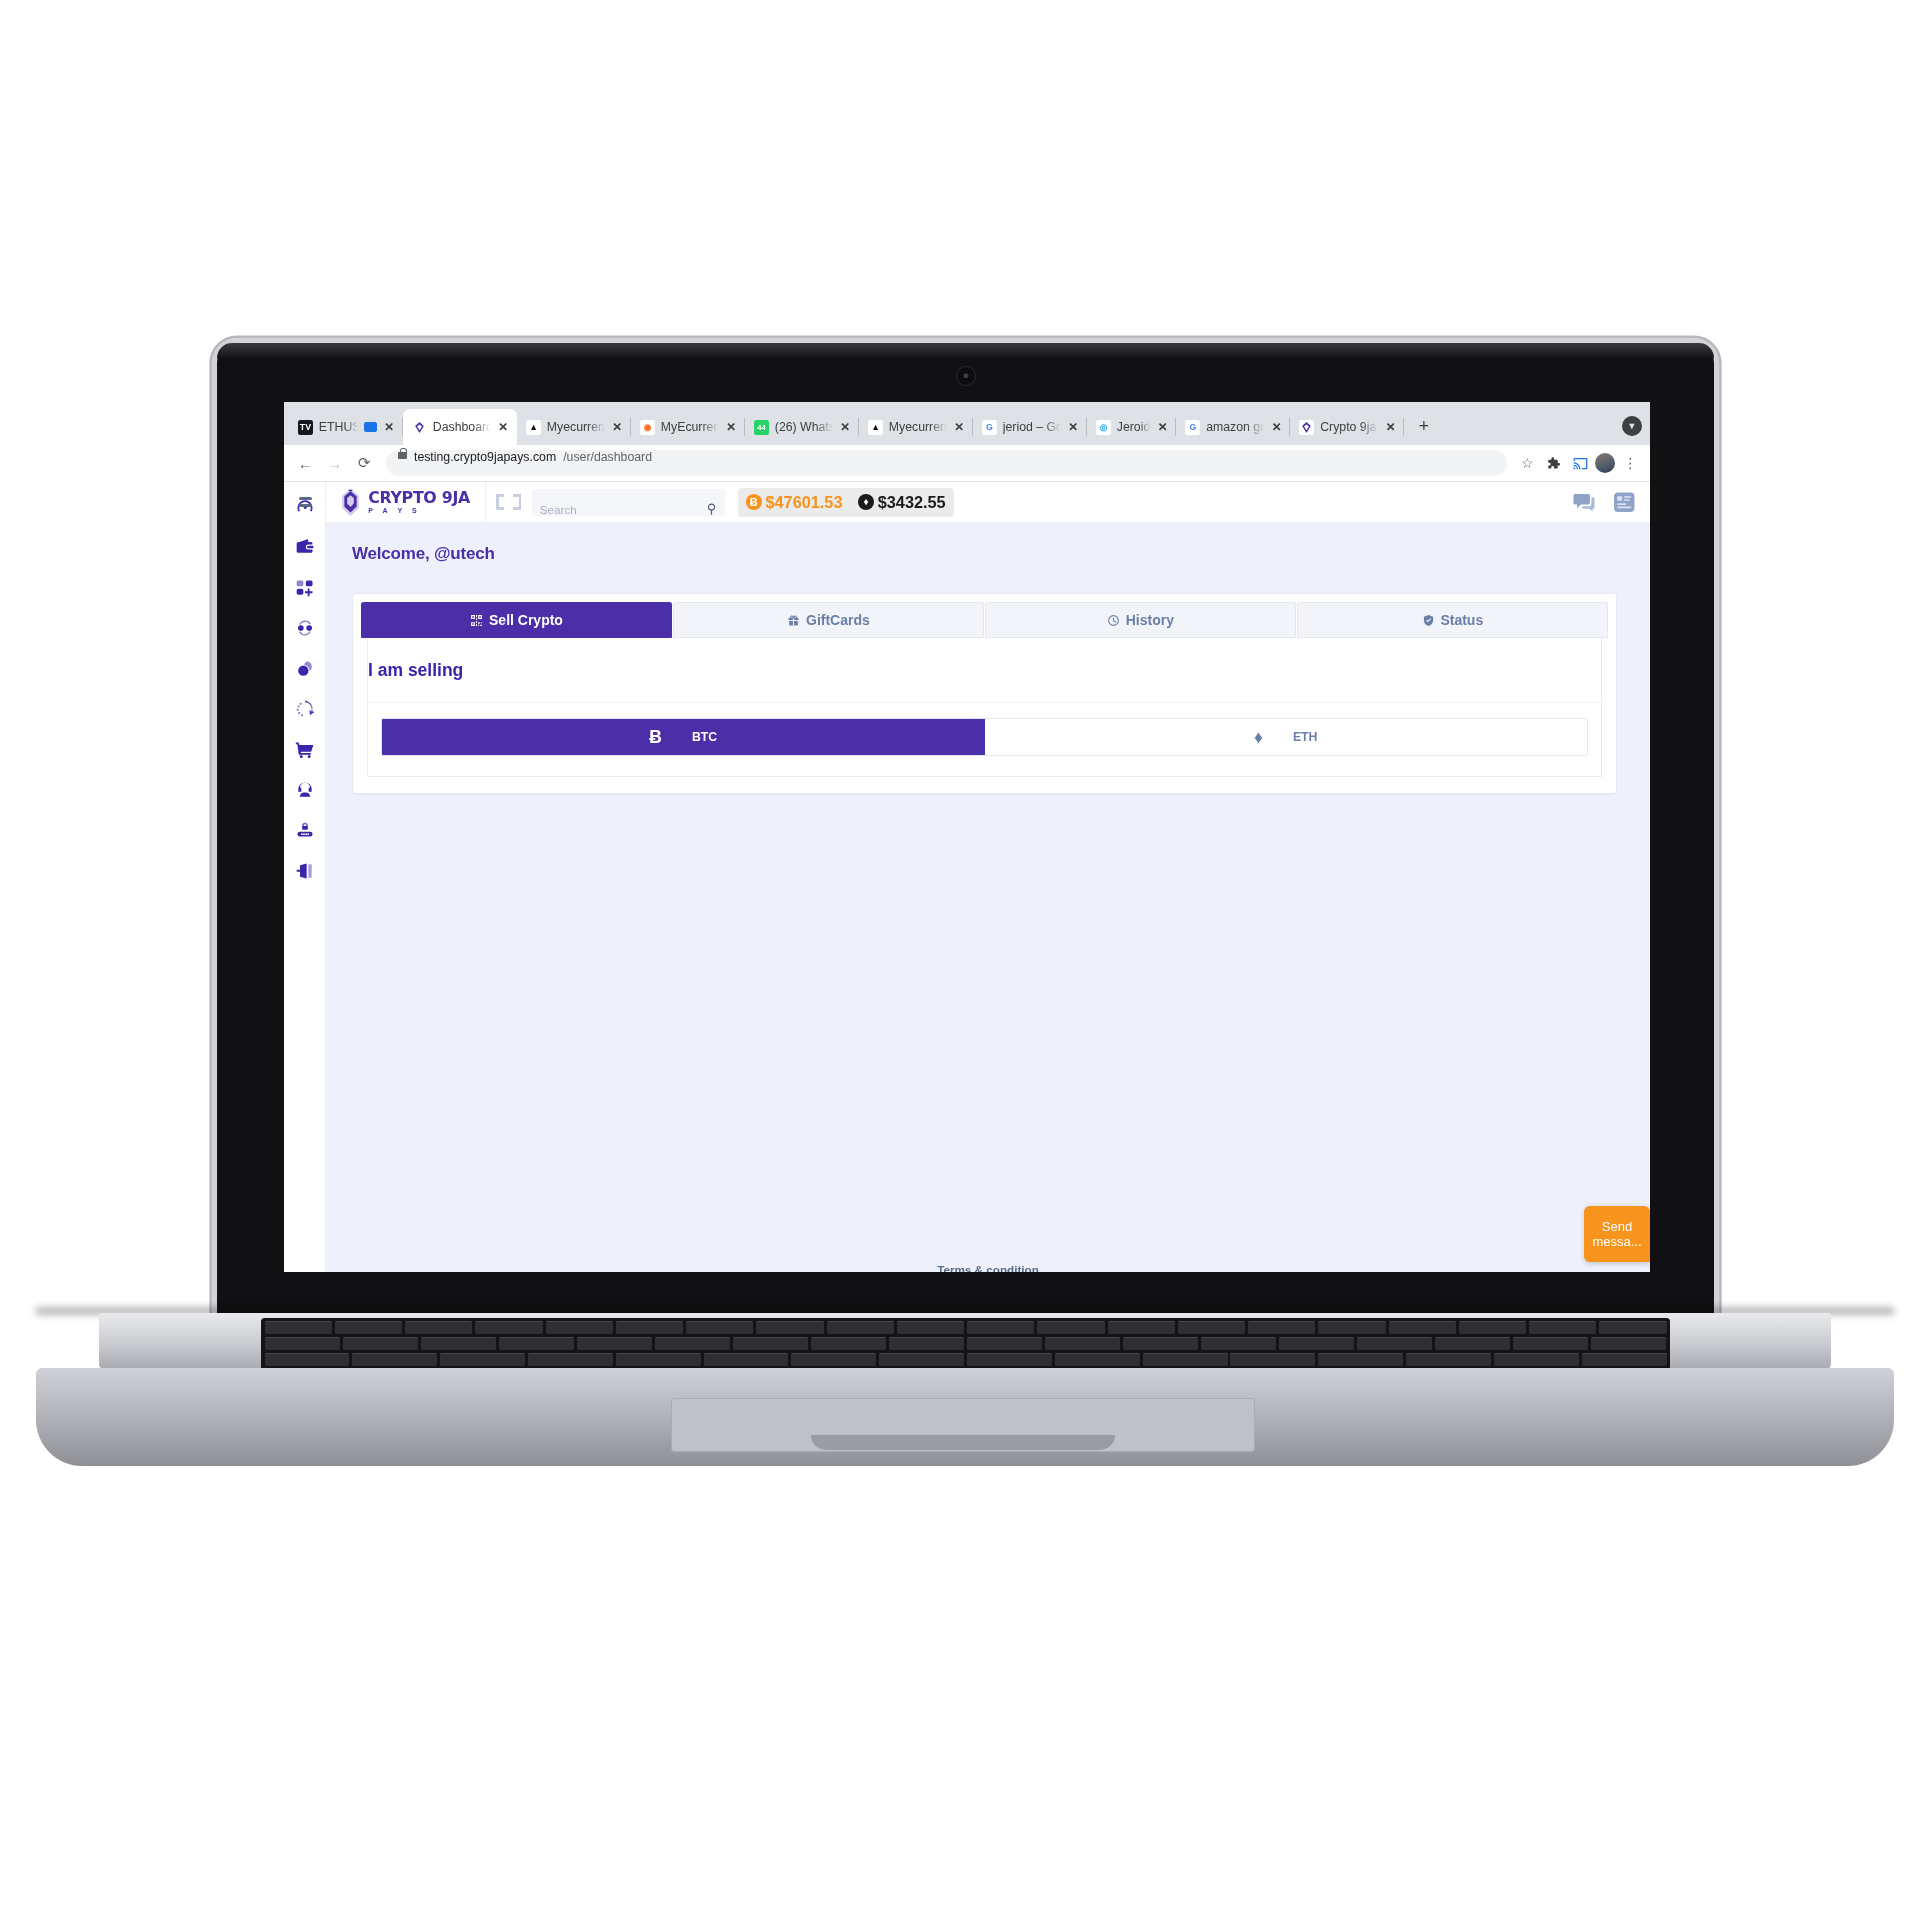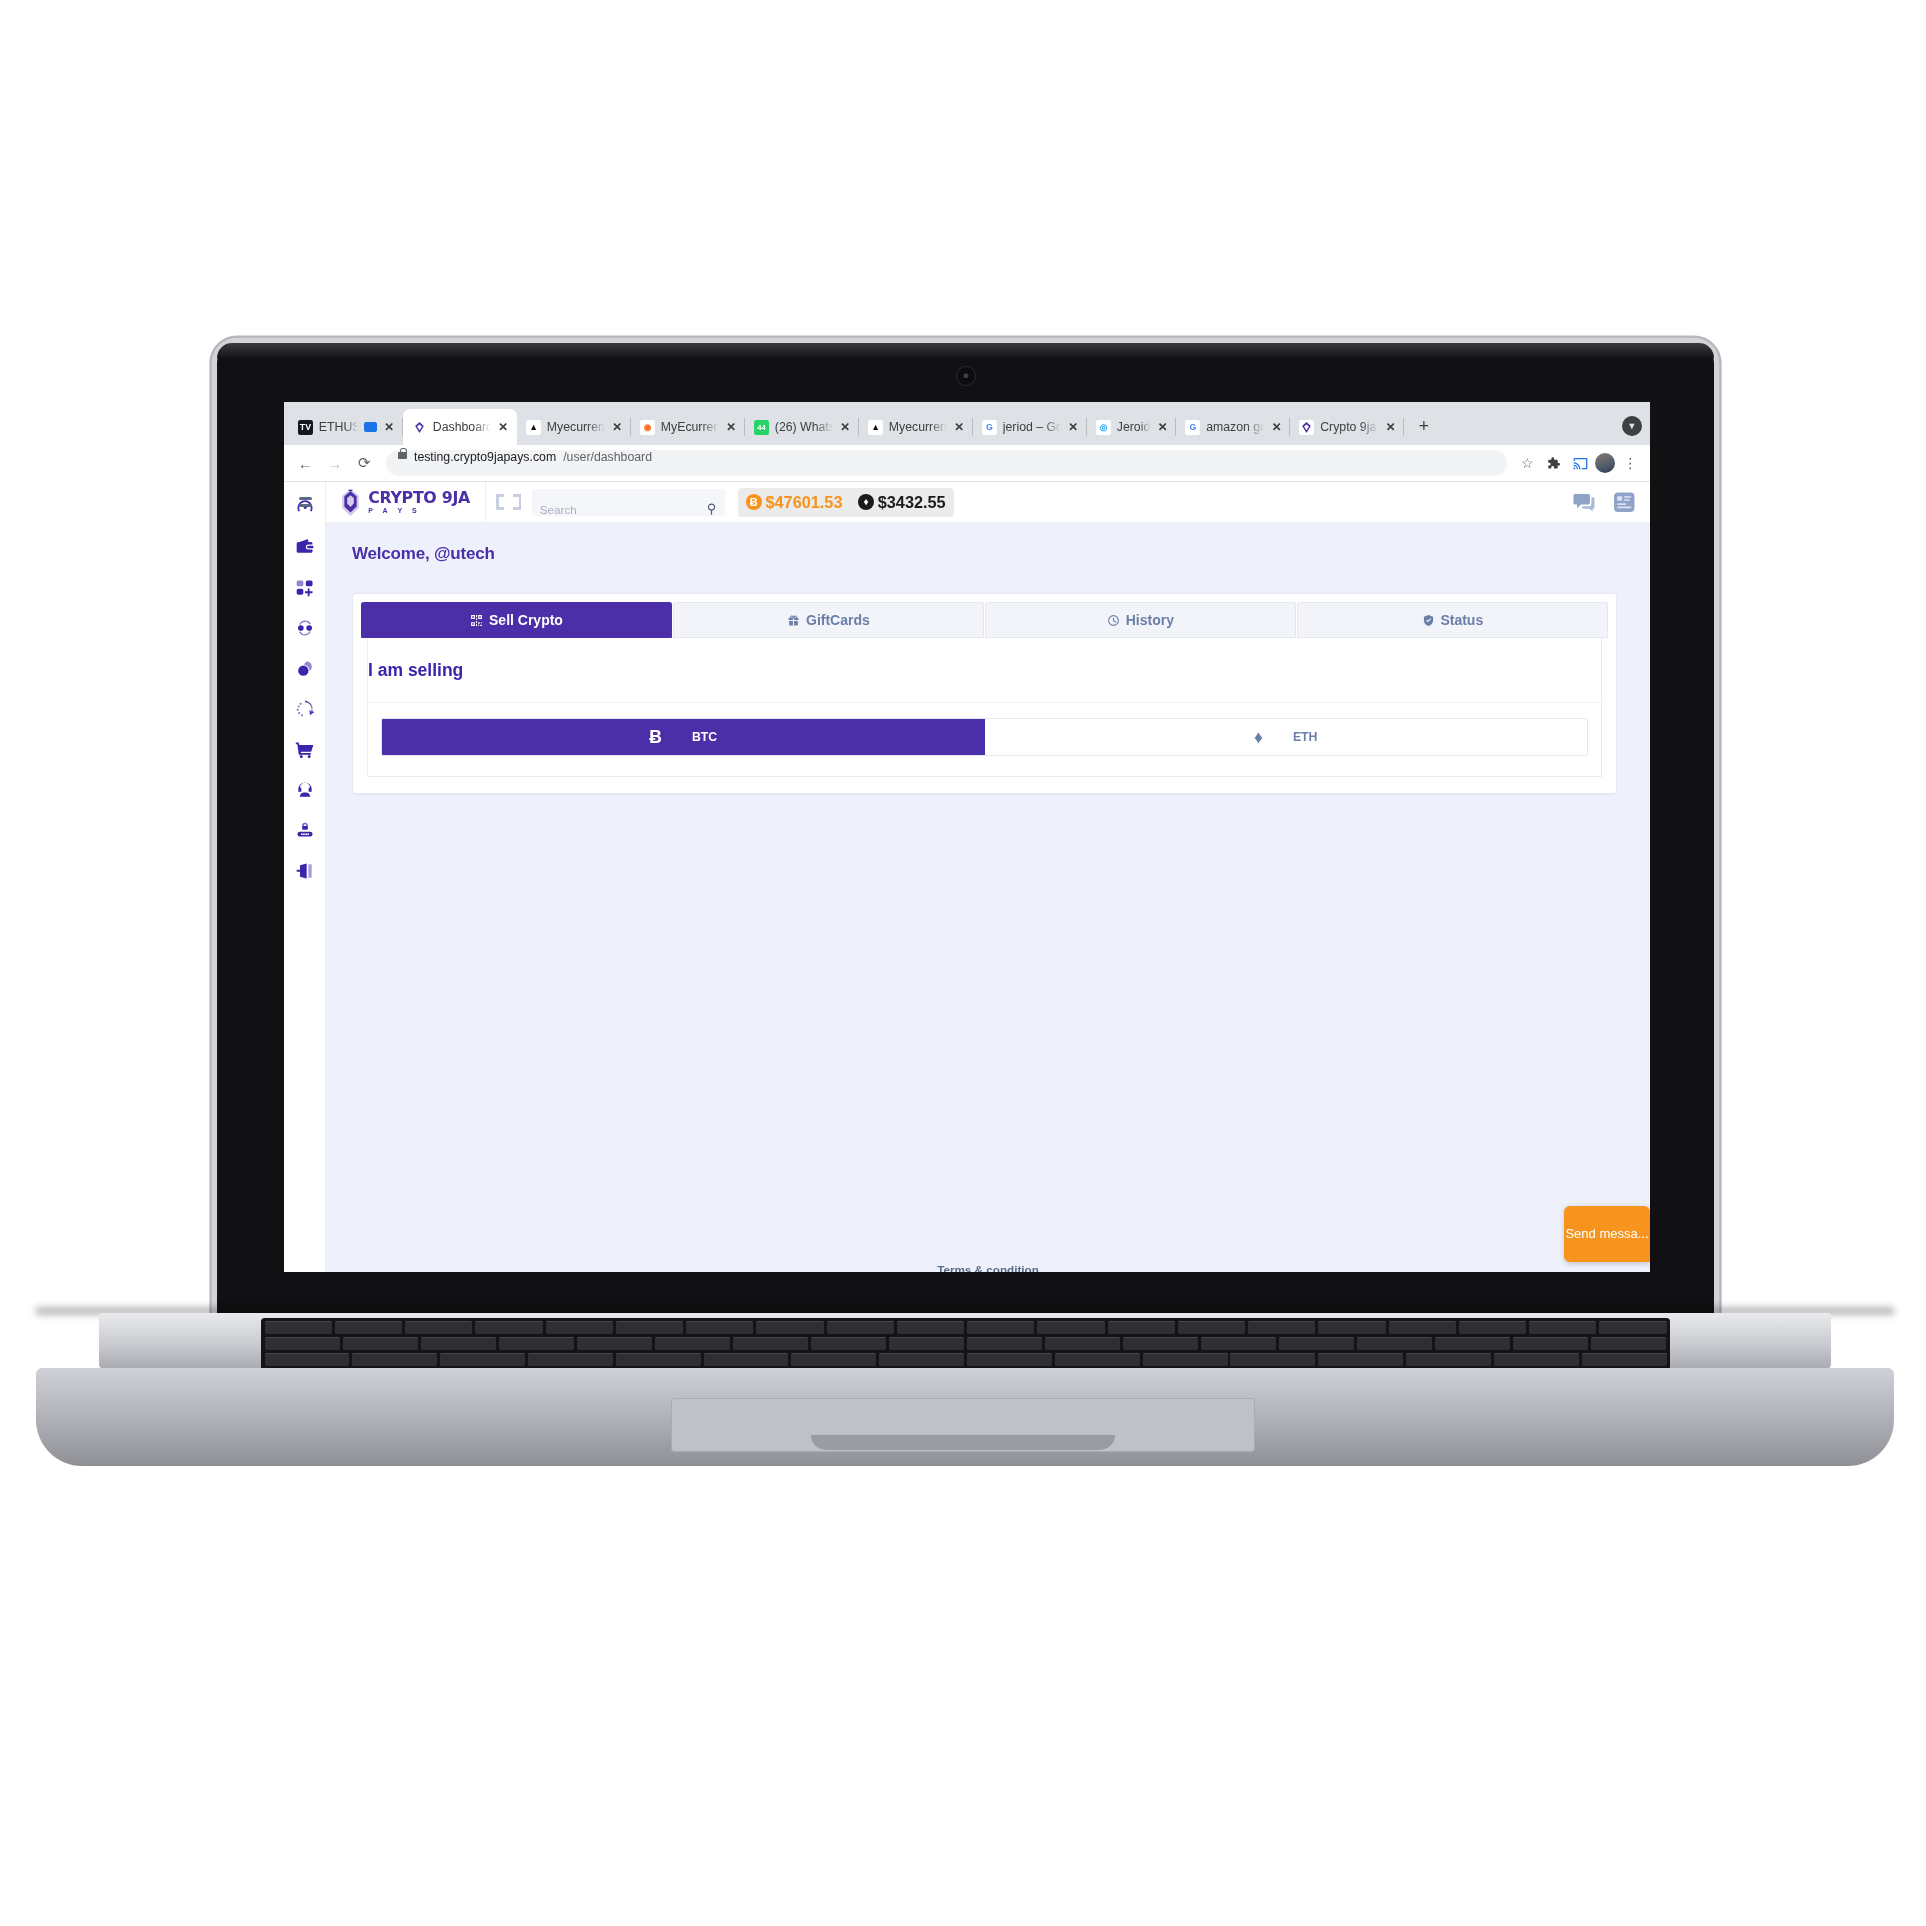--- a/index.html
+++ b/index.html
@@ -322,21 +322,21 @@
 
   .terms {
     position: absolute; left: 0; right: 0; bottom: -3.5px;
     text-align: center; font-size: 11.7px; color: #5a6a86; font-weight: 600;
   }
 
   .chat-fab {
     position: absolute; right: 0px; bottom: 10.5px;
     background: #f7941d; color: #ffffff;
     border: none; border-radius: 5.8px 5.8px 0 5.8px;
-    width: 86px; height: 56px;
+    width: 66px; height: 56px;
     font-size: 13px; font-family: "Liberation Sans", sans-serif;
     display: flex; align-items: center; justify-content: center;
     box-shadow: 0 1.8px 5.8px rgba(0,0,0,.18);
   }
 </style>
 </head>
 <body>
 
 <div id="laptop-mockup">
 

